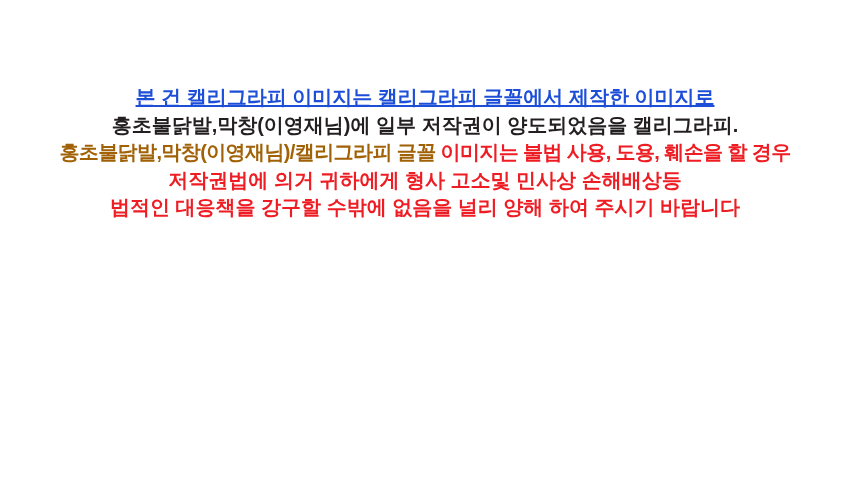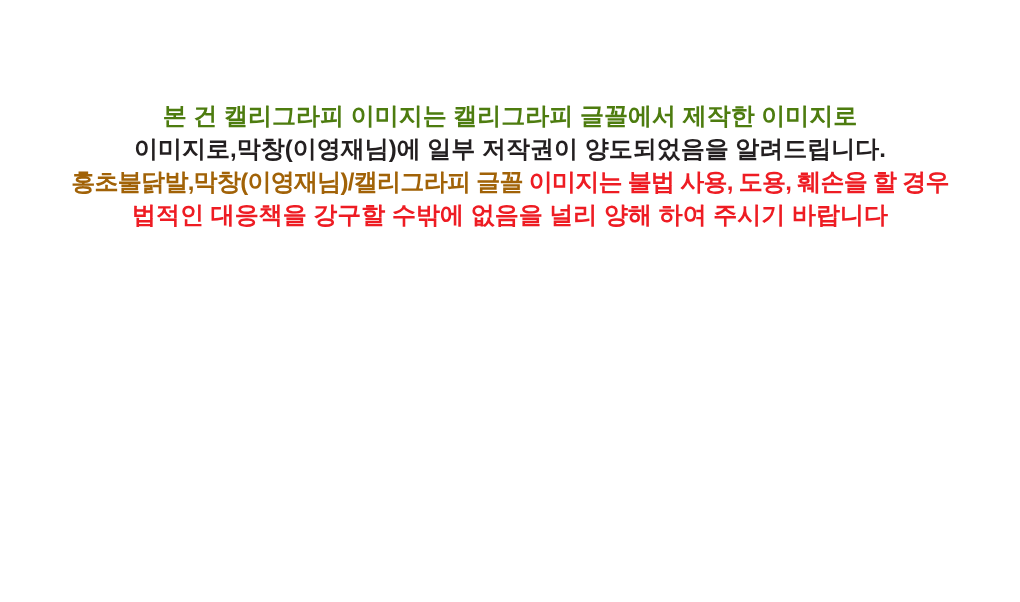--- a/index.html
+++ b/index.html
@@ -37,18 +37,19 @@
   }
   .segment.condensed {
     letter-spacing: -0.6px;
   }
 </style>
 </head>
 <body>
 
 <div class="page">
   <div class="lines">
-      <div class="line"><span class="segment" style="color: #4d7c0f;">본 건 캘리그라피 이미지는 캘리그라피 글꼴에서 제작한 이미지로</span></div>
-      <div class="line"><span class="segment" style="color: rgb(35, 31, 32);">이미지로,막창(이영재님)에 일부 저작권이 양도되었음을 알려드립니다.</span></div>
+      <div class="line"><span class="segment" style="color: #1d4ed8; text-decoration: underline;">본 건 캘리그라피 이미지는 캘리그라피 글꼴에서 제작한 이미지로</span></div>
+      <div class="line"><span class="segment" style="color: rgb(35, 31, 32);">홍초불닭발,막창(이영재님)에 일부 저작권이 양도되었음을 캘리그라피.</span></div>
       <div class="line"><span class="segment condensed" style="color: #a16207;">홍초불닭발,막창(이영재님)/캘리그라피 글꼴 </span><span class="segment condensed" style="color: rgb(238, 28, 35);">이미지는 불법 사용, 도용, 훼손을 할 경우</span></div>
+      <div class="line"><span class="segment" style="color: rgb(238, 28, 35);">저작권법에 의거 귀하에게 형사 고소및 민사상 손해배상등</span></div>
       <div class="line"><span class="segment" style="color: rgb(238, 28, 35); margin-top: 36px;">법적인 대응책을 강구할 수밖에 없음을 널리 양해 하여 주시기 바랍니다</span></div>
     </div>
 </div>
 
 </body></html>

